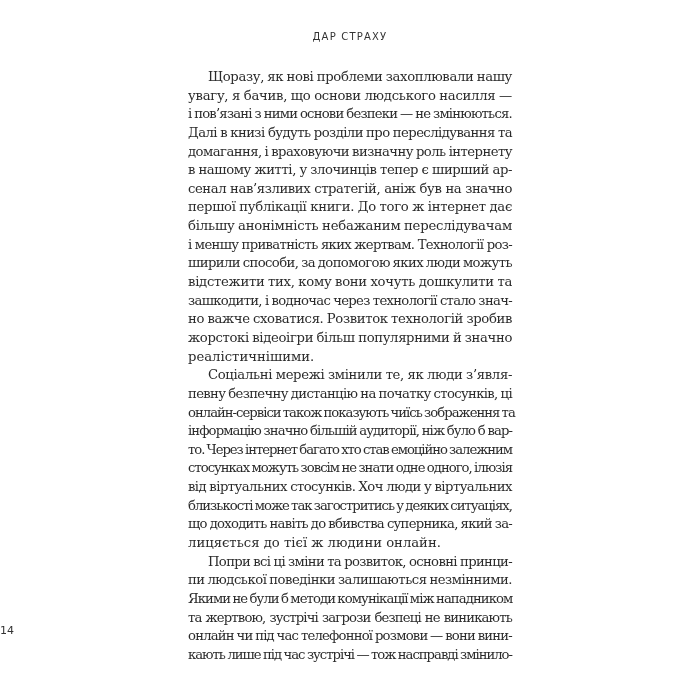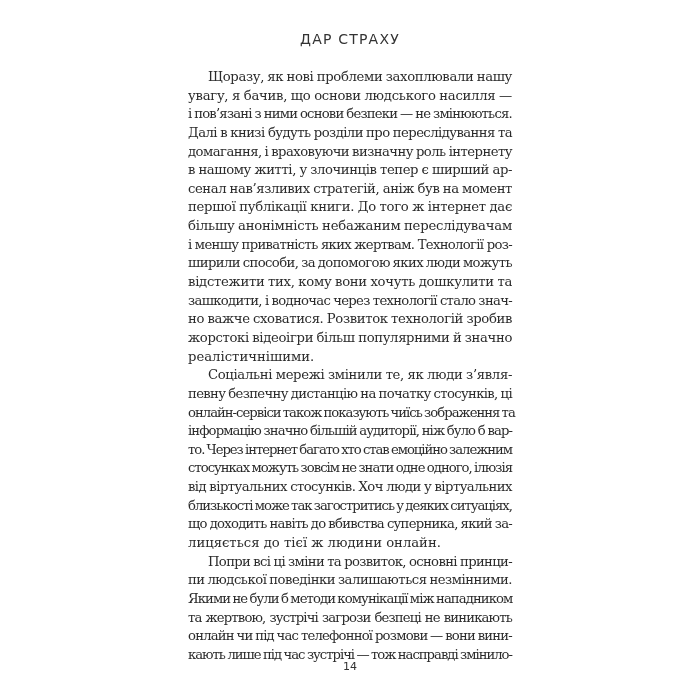--- a/index.html
+++ b/index.html
@@ -14,21 +14,21 @@
       overflow: hidden;
       color: #2a2a2a;
     }
     .running-header {
       position: absolute;
       top: 31px;
       left: 0;
       width: 700px;
       text-align: center;
       font-family: "DejaVu Sans", sans-serif;
-      font-size: 14px;
+      font-size: 10px;
       letter-spacing: 1.2px;
       color: #333;
     }
     .text-block {
       position: absolute;
       top: 68px;
       left: 188px;
       width: 324px;
       font-family: "DejaVu Serif", serif;
       font-size: 13.2px;
@@ -44,44 +44,43 @@
       overflow: visible;
     }
     .line.last {
       text-align-last: left;
     }
     .line.indent {
       padding-left: 20px;
     }
     .page-number {
       position: absolute;
-      top: 660px;
+      top: 624px;
       left: 0;
       width: 700px;
-      text-align: center;
       font-family: "DejaVu Sans", sans-serif;
       font-size: 11px;
       color: #333;
     }
   </style>
 </head>
 <body>
 
 <div class="running-header">ДАР СТРАХУ</div>
 
 <div class="text-block">
 
   <div>
     <span class="line indent" style="white-space: nowrap; letter-spacing: -0.35px; word-spacing: -1px;">Щоразу, як нові проблеми захоплювали нашу</span>
     <span class="line" style="white-space: nowrap; letter-spacing: -0.27px; word-spacing: -1px;">увагу, я бачив, що основи людського насилля —</span>
     <span class="line" style="white-space: nowrap; letter-spacing: -0.8px; word-spacing: -1px;">і пов’язані з ними основи безпеки — не змінюються.</span>
     <span class="line" style="white-space: nowrap; letter-spacing: -0.57px; word-spacing: -1px;">Далі в книзі будуть розділи про переслідування та</span>
     <span class="line" style="white-space: nowrap; letter-spacing: -0.54px; word-spacing: -1px;">домагання, і враховуючи визначну роль інтернету</span>
     <span class="line" style="white-space: nowrap; letter-spacing: -0.4px; word-spacing: -1px;">в нашому житті, у злочинців тепер є ширший ар-</span>
-    <span class="line" style="white-space: nowrap; letter-spacing: -0.41px; word-spacing: -1px;">сенал нав’язливих стратегій, аніж був на момент</span>
+    <span class="line" style="white-space: nowrap; letter-spacing: -0.41px; word-spacing: -1px;">сенал нав’язливих стратегій, аніж був на значно</span>
     <span class="line" style="white-space: nowrap; letter-spacing: -0.3px; word-spacing: -1px;">першої публікації книги. До того ж інтернет дає</span>
     <span class="line" style="white-space: nowrap; letter-spacing: -0.2px; word-spacing: -1px;">більшу анонімність небажаним переслідувачам</span>
     <span class="line" style="white-space: nowrap; letter-spacing: -0.67px; word-spacing: -1px;">і меншу приватність яких жертвам. Технології роз-</span>
     <span class="line" style="white-space: nowrap; letter-spacing: -0.58px; word-spacing: -1px;">ширили способи, за допомогою яких люди можуть</span>
     <span class="line" style="white-space: nowrap; letter-spacing: -0.28px; word-spacing: -1px;">відстежити тих, кому вони хочуть дошкулити та</span>
     <span class="line" style="white-space: nowrap; letter-spacing: -0.68px; word-spacing: -1px;">зашкодити, і водночас через технології стало знач-</span>
     <span class="line" style="white-space: nowrap; letter-spacing: -0.36px; word-spacing: -1px;">но важче сховатися. Розвиток технологій зробив</span>
     <span class="line" style="white-space: nowrap; letter-spacing: -0.34px; word-spacing: -1px;">жорстокі відеоігри більш популярними й значно</span>
     <span class="line last" style="white-space: nowrap;">реалістичнішими.</span>
   </div>

